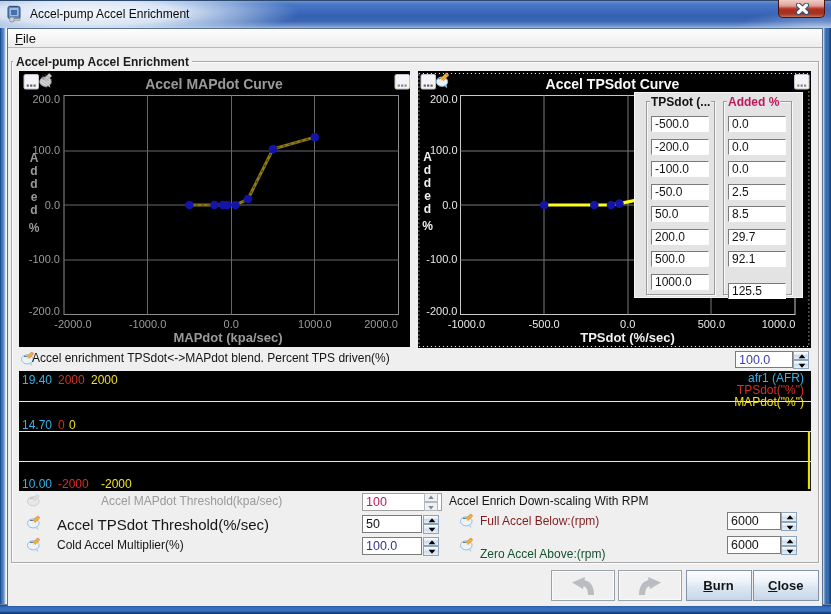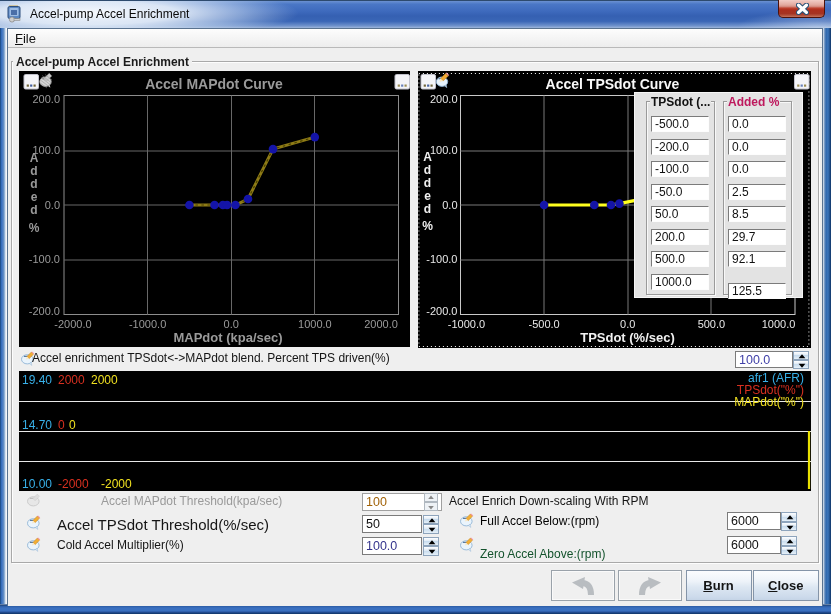--- a/index.html
+++ b/index.html
@@ -267,24 +267,24 @@
     <svg width="12" height="7" viewBox="0 0 12 7">
       <polygon points="2.6,1.8 9.4,1.8 6,5.8" fill="#000"></polygon>
     </svg>
   </div>
 
 <div class="abs txt" style="left:57px;top:493.5px;font-size:12px;color:#9a9a9a;margin-left:44px;">Accel MAPdot Threshold(kpa/sec)</div>
 <div class="abs txt" style="left:57px;top:515.5px;font-size:15px;color:#151515;">Accel TPSdot Threshold(%/sec)</div>
 <div class="abs txt" style="left:57px;top:537.5px;font-size:12px;color:#151515;">Cold Accel Multiplier(%)</div>
 
 <div class="abs txt" style="left:449px;top:493.5px;font-size:12px;font-weight:normal;color:#151515;">Accel Enrich Down-scaling With RPM</div>
-<div class="abs txt" style="left:480px;top:513.5px;font-size:12px;color:#000000;">Full Accel Below:(rpm)</div>
+<div class="abs txt" style="left:480px;top:513.5px;font-size:12px;color:#7f1d1d;">Full Accel Below:(rpm)</div>
 <div class="abs txt" style="left:480px;top:547px;font-size:12px;color:#14532d;">Zero Accel Above:(rpm)</div>
 
-<div class="spinfield" style="left:362px;top:492.5px;width:80px;height:18px;color:#a16207;border-color:#a0a0a0;">100</div>
+<div class="spinfield" style="left:362px;top:492.5px;width:80px;height:18px;color:#be185d;border-color:#a0a0a0;">100</div>
 <div class="abs" style="left:423.5px;top:492.5px;width:14px;height:9px;box-sizing:border-box;border:1px solid #b0b8c0;background:#eef2f6;">
     <svg width="10" height="7" viewBox="0 0 12 7" style="position:absolute;left:1px;top:0">
       <polygon points="6,1.2 9.4,5.2 2.6,5.2" fill="#888"></polygon>
     </svg>
   </div>
 <div class="abs" style="left:423.5px;top:501.5px;width:14px;height:9px;box-sizing:border-box;border:1px solid #b0b8c0;background:#eef2f6;">
     <svg width="10" height="7" viewBox="0 0 12 7" style="position:absolute;left:1px;top:1px">
       <polygon points="2.6,1.8 9.4,1.8 6,5.8" fill="#888"></polygon>
     </svg>
   </div>

